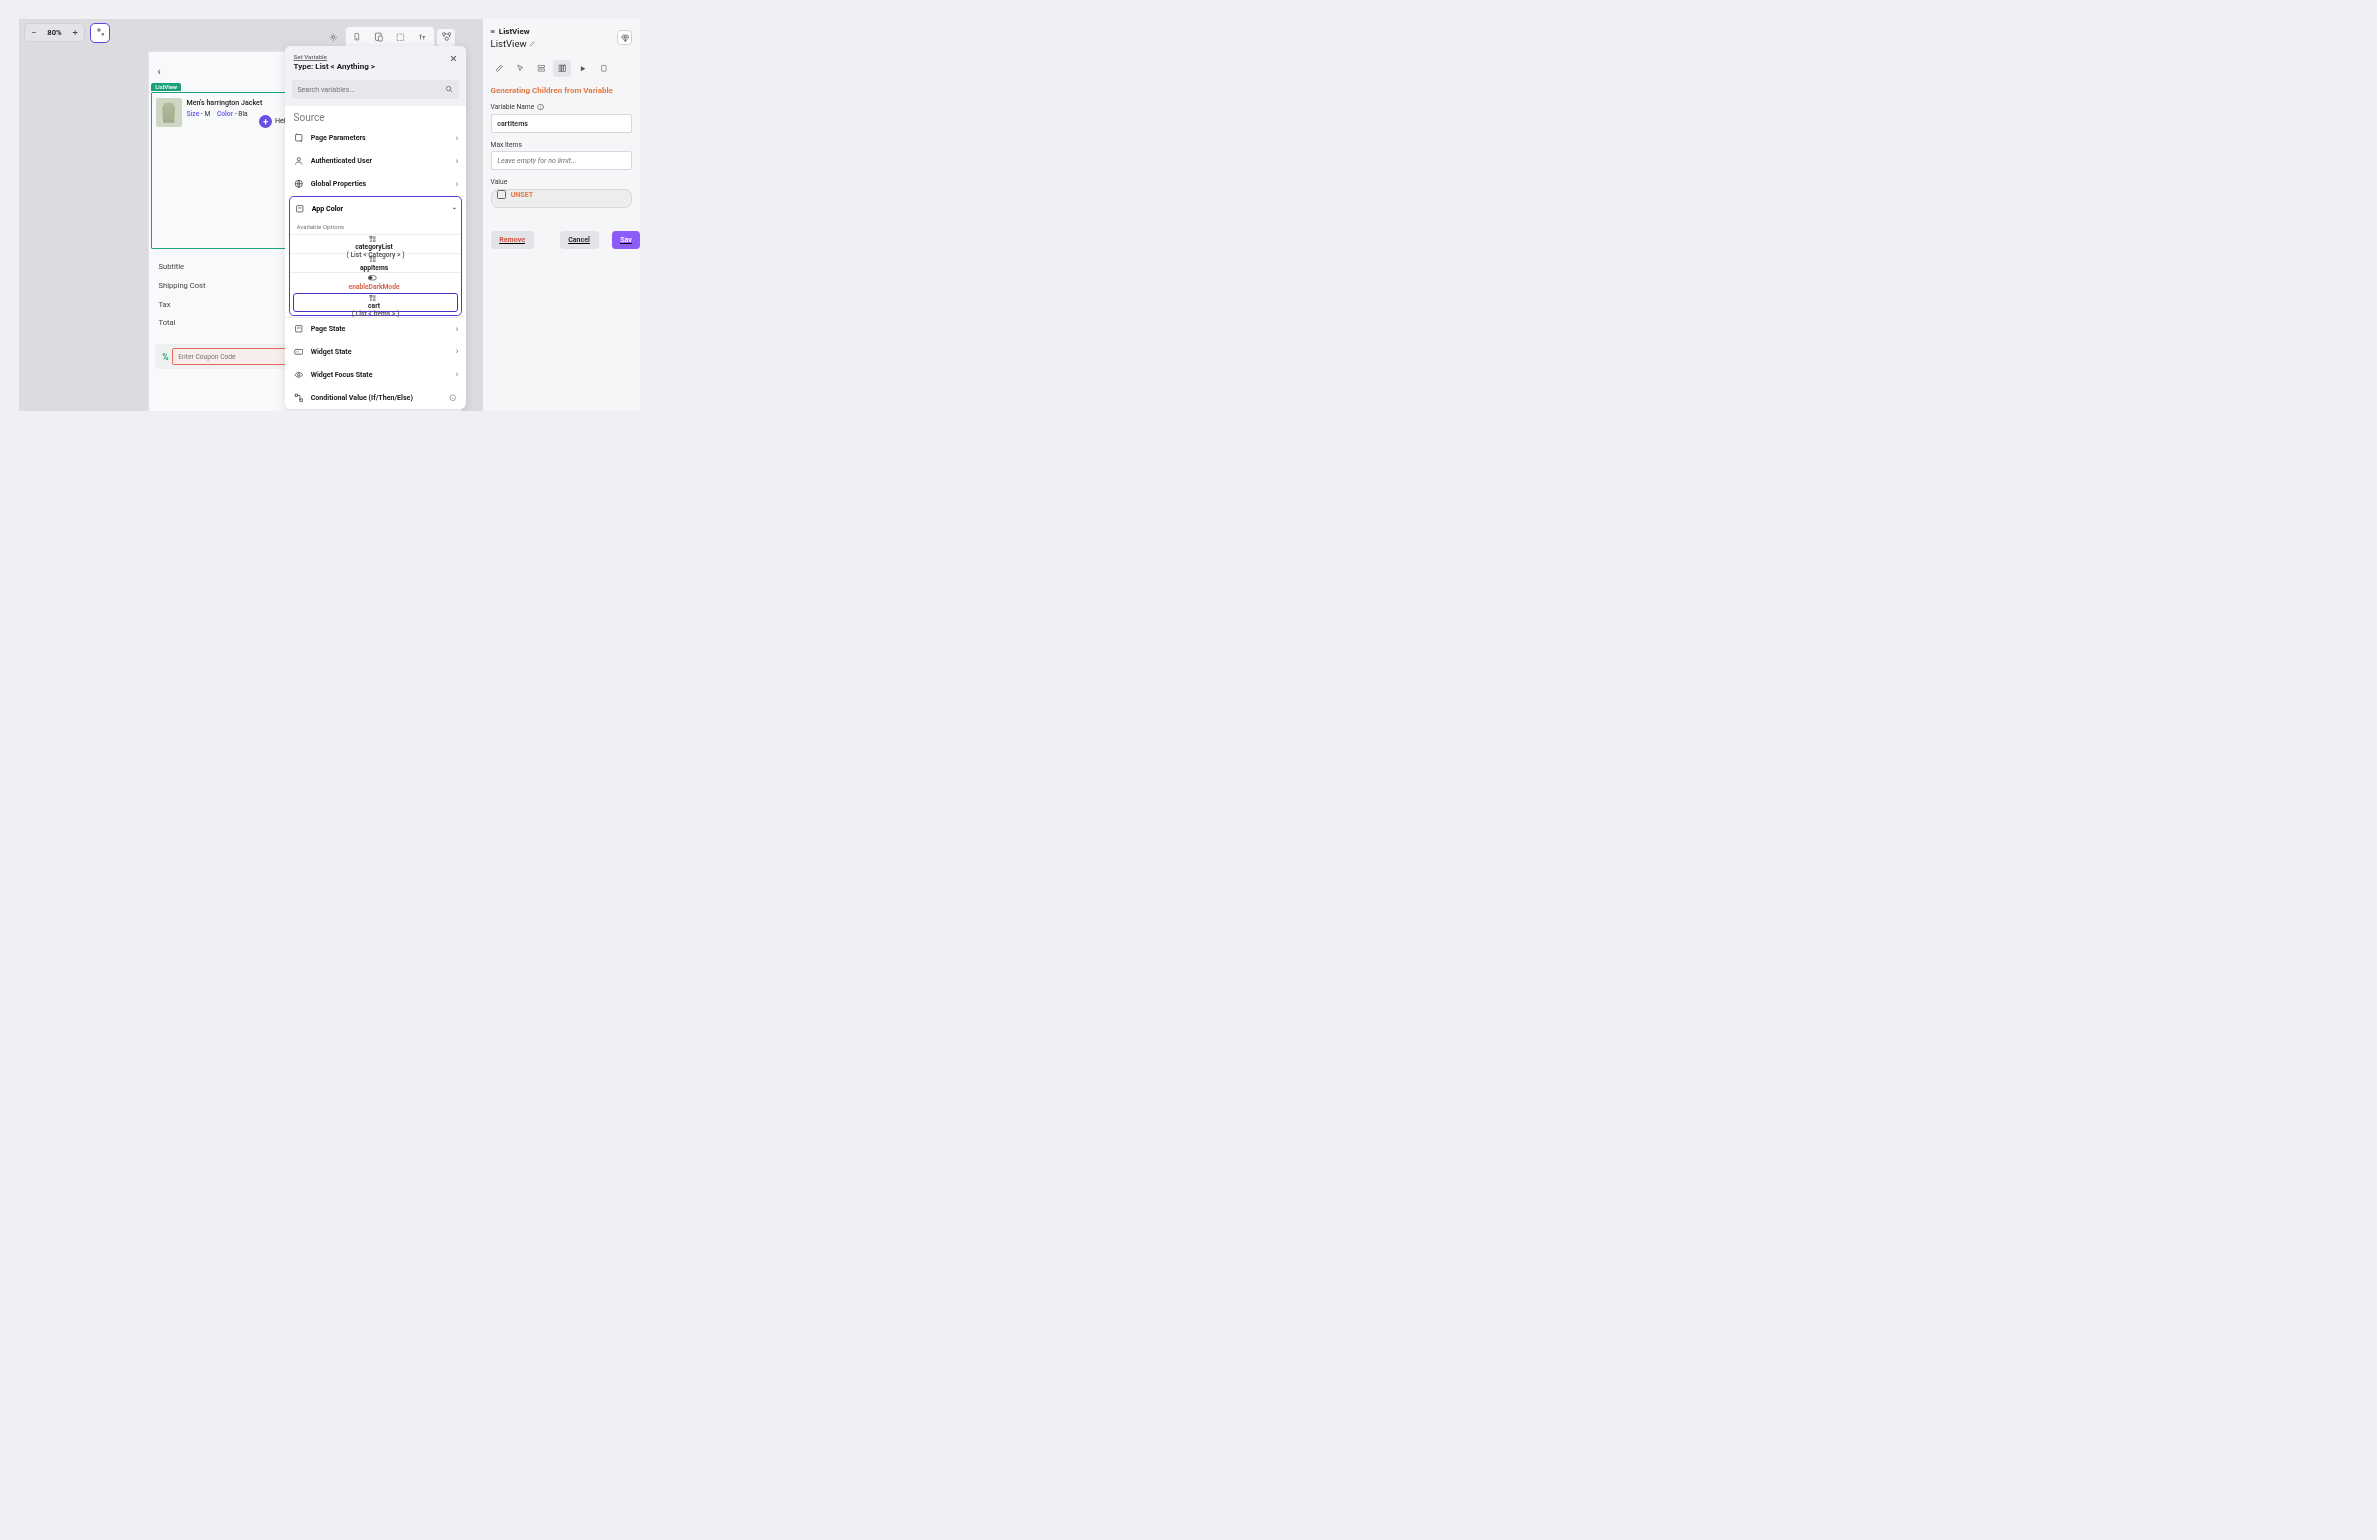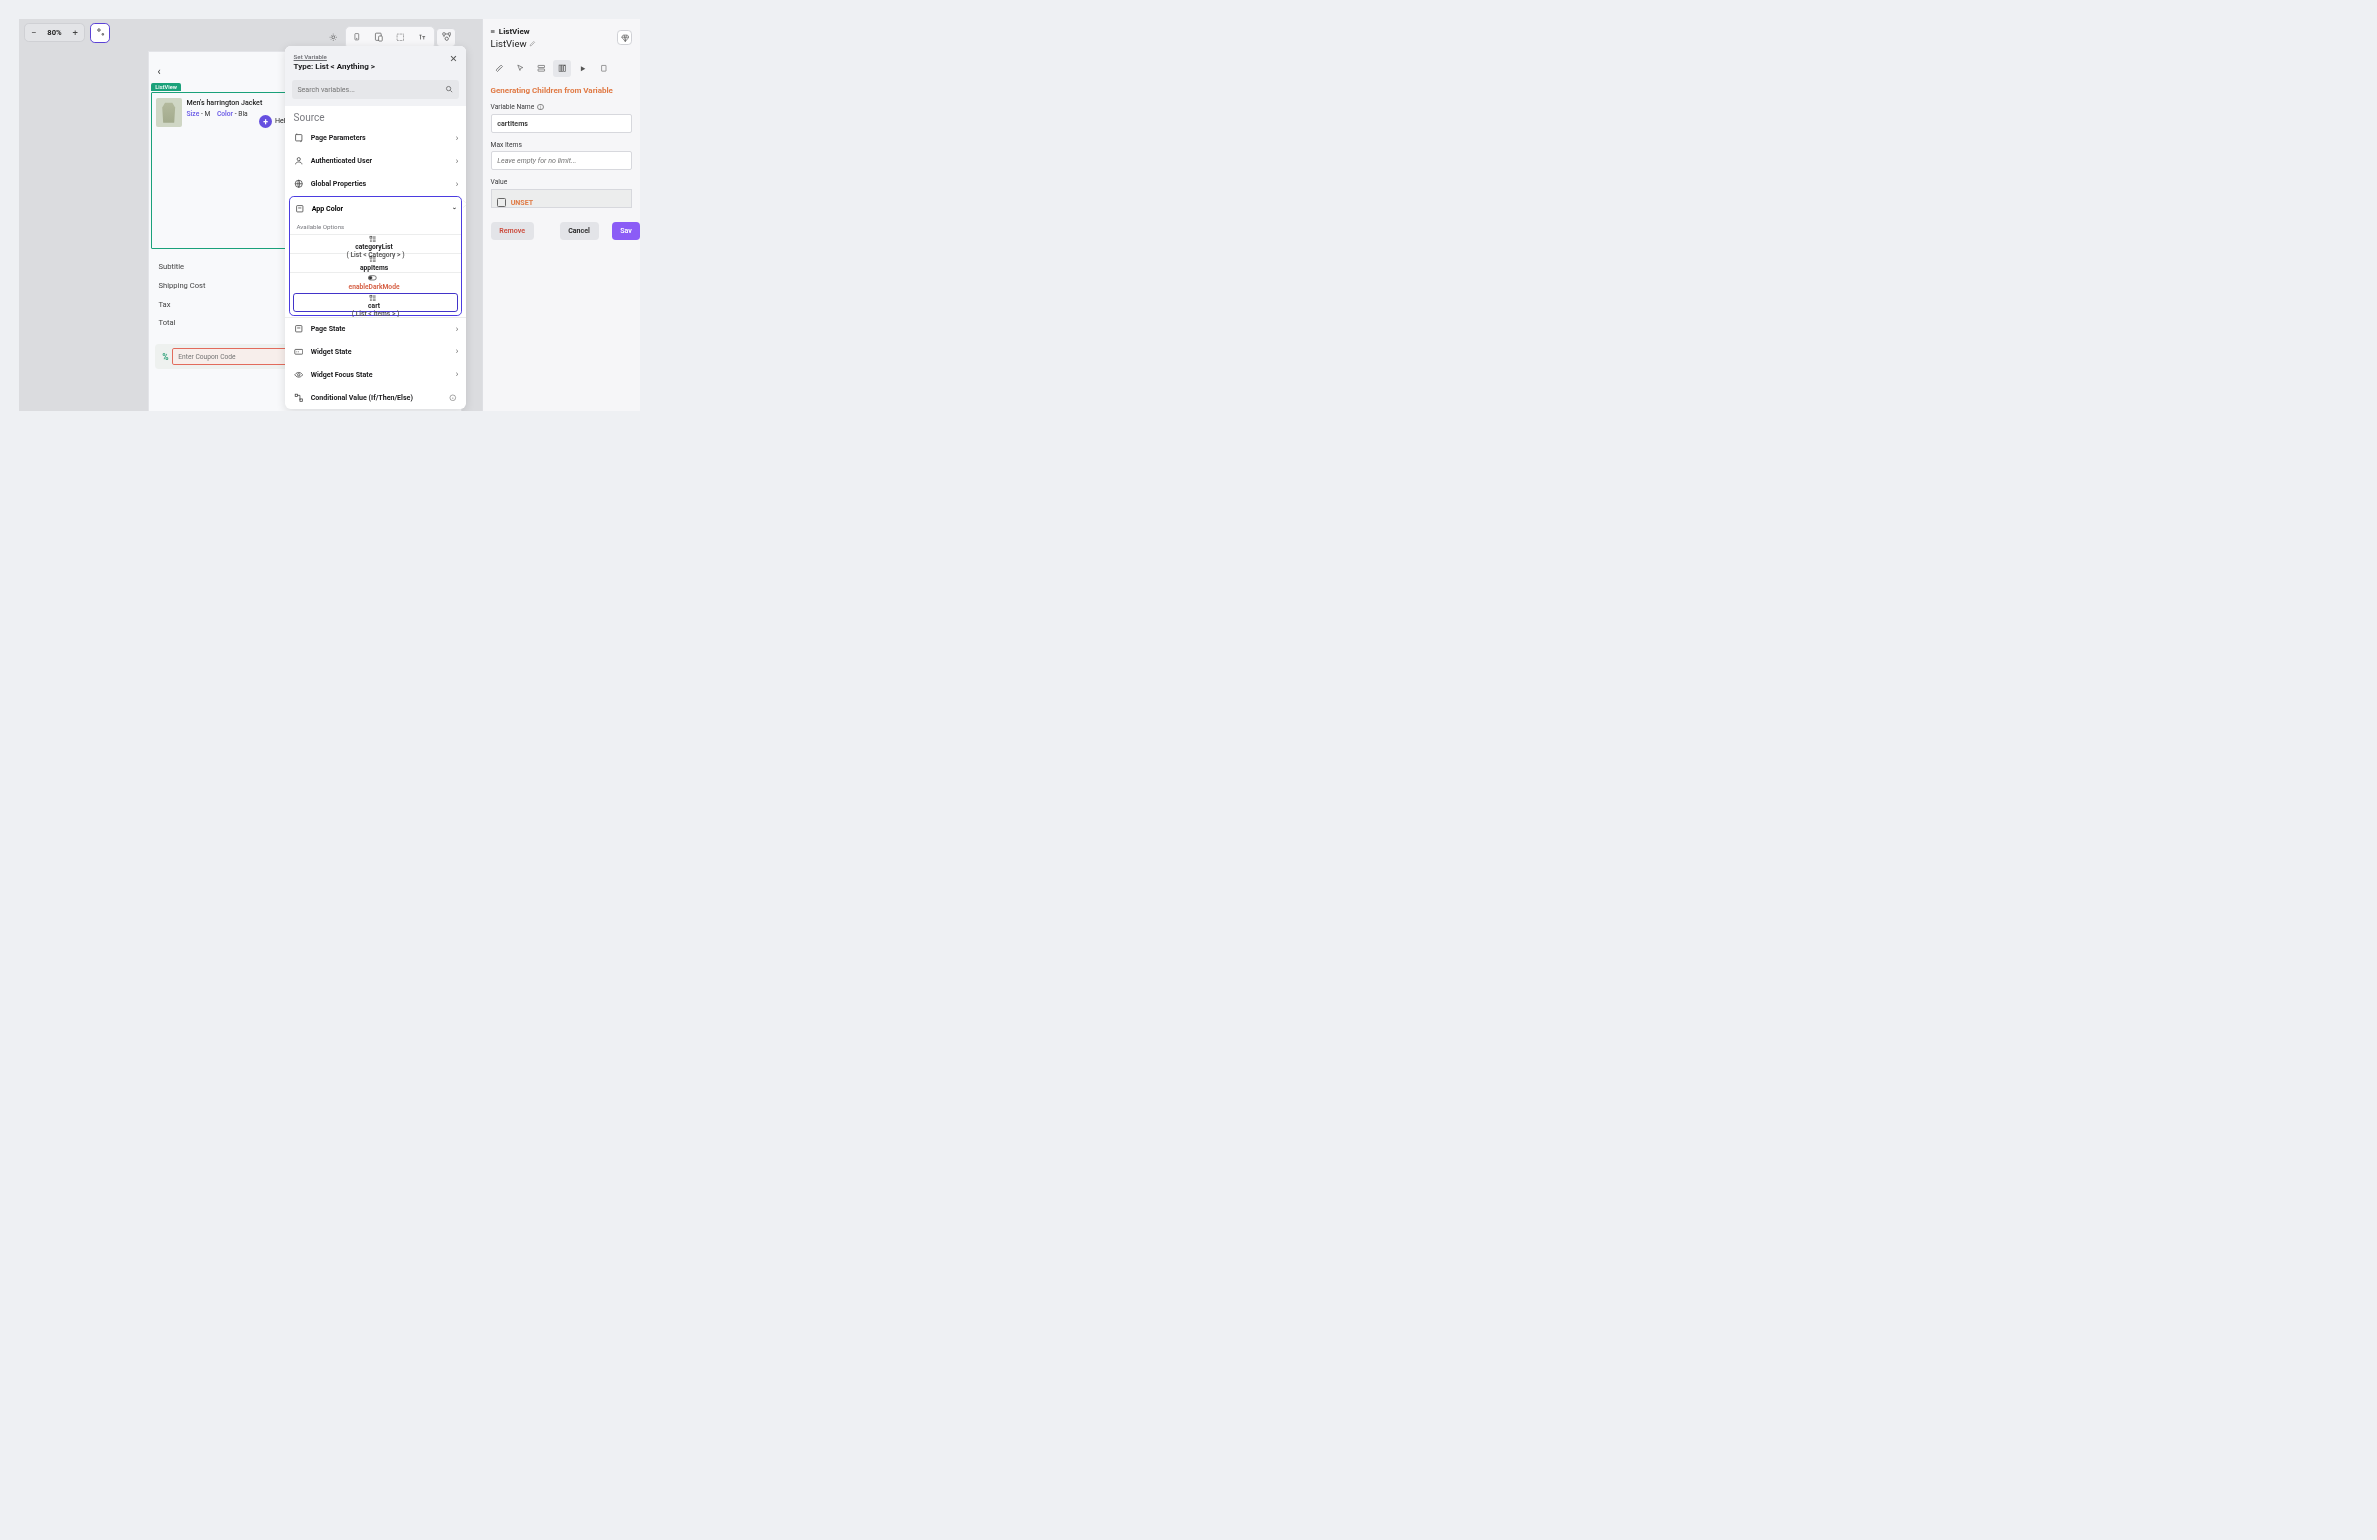--- a/index.html
+++ b/index.html
@@ -84,24 +84,24 @@
 .rp-name-row .pencil { color:#888; font-size:7.1px; }
 .diamond { position:absolute; right:7.6px; top:11.4px; width:15px; height:15px; border:0.5px solid #d0d1d6; border-radius:3.8px; display:flex; align-items:center; justify-content:center; background:#fff; color:#444; }
 .rp-toolbar { display:flex; gap:2.9px; margin-top:10.5px; }
 .rp-tool { width:18px; height:17px; border:none; background:transparent; border-radius:2.9px; display:flex; align-items:center; justify-content:center; color:#444; font-size:8px; cursor:pointer; }
 .rp-tool.active { background:#e6e7eb; }
 .gen-title { color:#e07a45; font-weight:700; font-size:8px; margin-top:9.5px; }
 .field-label { font-size:6.7px; color:#3a3a3c; margin-top:7.6px; display:flex; align-items:center; gap:2.9px; }
 .field-label .info { width:6.7px; height:6.7px; border:0.6px solid #888; border-radius:50%; font-size:4.8px; display:flex; align-items:center; justify-content:center; color:#888; }
 .text-input { width:100%; height:19px; border:0.5px solid #d7d8dd; border-radius:2px; background:#fff; padding:0 5.7px; font-size:7.1px; color:#333; margin-top:2.9px; font-weight:600; }
 .text-input.italic { font-style:italic; color:#888; font-weight:400; }
-.value-row { display:flex; align-items:flex-end; gap:4.8px; height:19px; border:0.5px solid #d7d8dd; border-radius:0; background:#eceded; padding:0 5.7px; margin-top:2.9px; }
+.value-row { display:flex; align-items:flex-start; gap:4.8px; height:19px; border:0.5px solid #d7d8dd; border-radius:7px; background:#eceded; padding:0 5.7px; margin-top:2.9px; }
 .value-row .vicon { width:8.6px; height:8.6px; border:0.6px solid #666; border-radius:1.4px; }
 .value-row .unset { color:#e07a45; font-weight:700; font-size:7.1px; }
-.btn-row { display:flex; gap:13px; margin-top:14px; }
+.btn-row { display:flex; gap:13px; margin-top:23px;text-decoration:underline; }
 .btn { height:18px; border:none; border-radius:3.8px; padding:0 8.6px; font-size:7.1px; font-weight:600; cursor:pointer; }
 .btn.remove { background:#e3e4e8; color:#cc4b3d; }
 .btn.cancel { background:#e3e4e8; color:#222; }
 .btn.save { background:#8b5cf6; color:#fff; }
 
 .overlay { position:absolute; inset:0; background:rgba(0,0,0,0.06); }
 svg { display:block; }
 </style>
 </head>
 <body>

